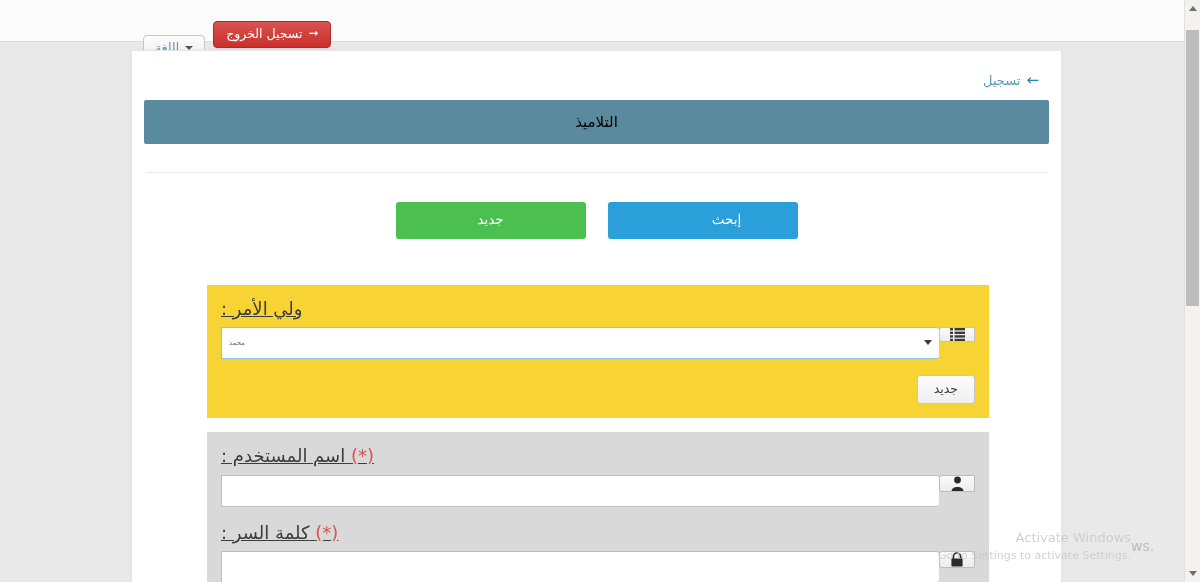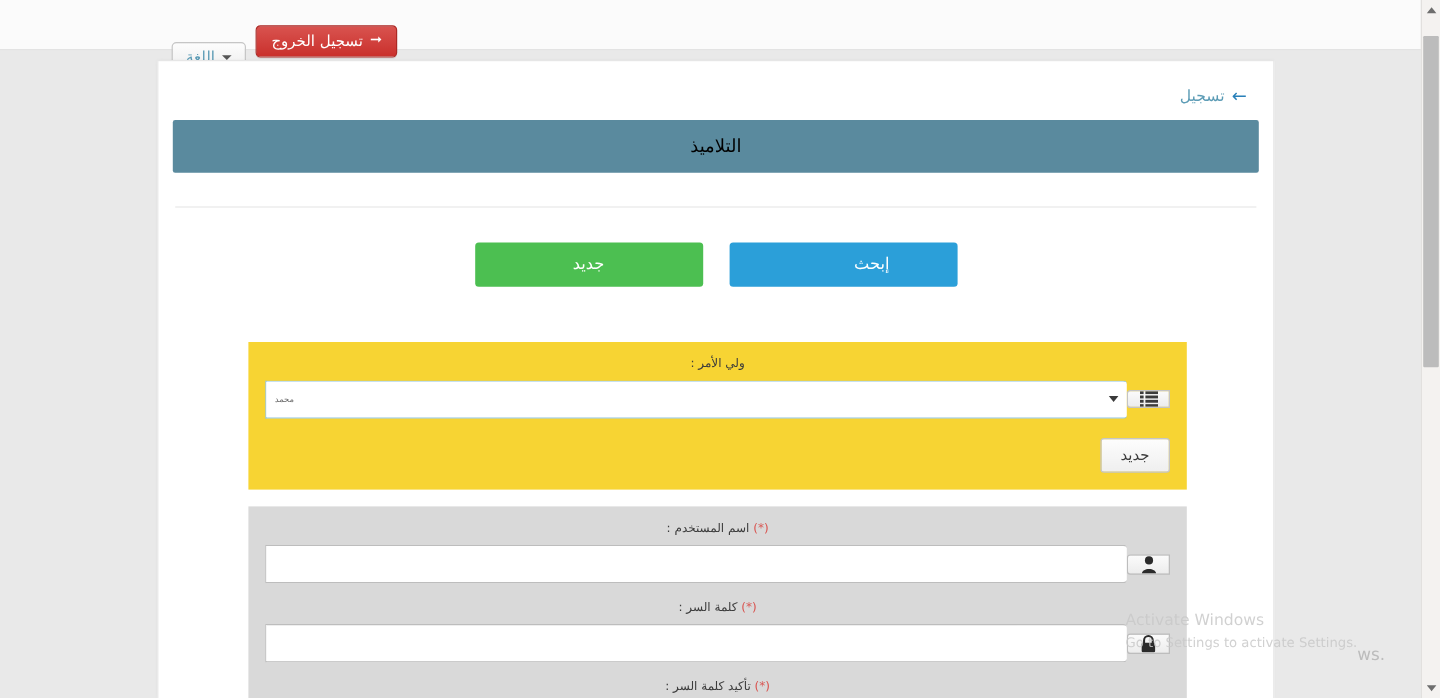--- a/index.html
+++ b/index.html
@@ -151,32 +151,33 @@
   .btn-new    { background: #4cbf51; }
 
   
   .panel-yellow {
     background: #f7d433;
     margin: 46px 60px 0 63px;
     padding: 12px 14px 14px 14px;
     box-sizing: border-box;
   }
   .field-label {
-    text-align: center;
-    font-size: 10px;
+    text-align: left;
+    font-size: 18px;
     color: #3c3c3c;
     margin-bottom: 7px;
     line-height: 1.3;
+    text-decoration: underline;
   }
   .req { color: #d9534f; }
 
   .input-row {
     display: flex;
     flex-direction: row;
-    align-items: center;
+    align-items: flex-start;
     width: 100%;
   }
   .addon-btn {
     width: 36px;
     background: linear-gradient(to bottom,#fbfbfb,#ececec);
     border: 1px solid #c4c4c4;
     border-radius: 3px 0 0 3px;
     display: flex;
     align-items: center;
     justify-content: center;
@@ -252,26 +253,26 @@
   .gray-group { margin-bottom: 14px; }
   .gray-group:last-child { margin-bottom: 0; }
   .gray-group .fake-input { border-color: #bdbdbd; }
   .gray-group .addon-btn { border-color: #bdbdbd; }
 
   .icon-svg { display:block; }
 
   
   .watermark {
     position: absolute;
-    top: 508px;
+    top: 528px;
     left: 938px;
     color: #c9c9c9;
     font-size: 13px;
     line-height: 1.5;
-    text-align: left;
+    text-align: right;
     direction: ltr;
     pointer-events: none;
     opacity: 0.85;
   }
   .watermark .wm2 { font-size: 11px; }
   .ws-mark {
     position: absolute;
     top: 538px;
     left: 1131px;
     color: #bcbcbc;

